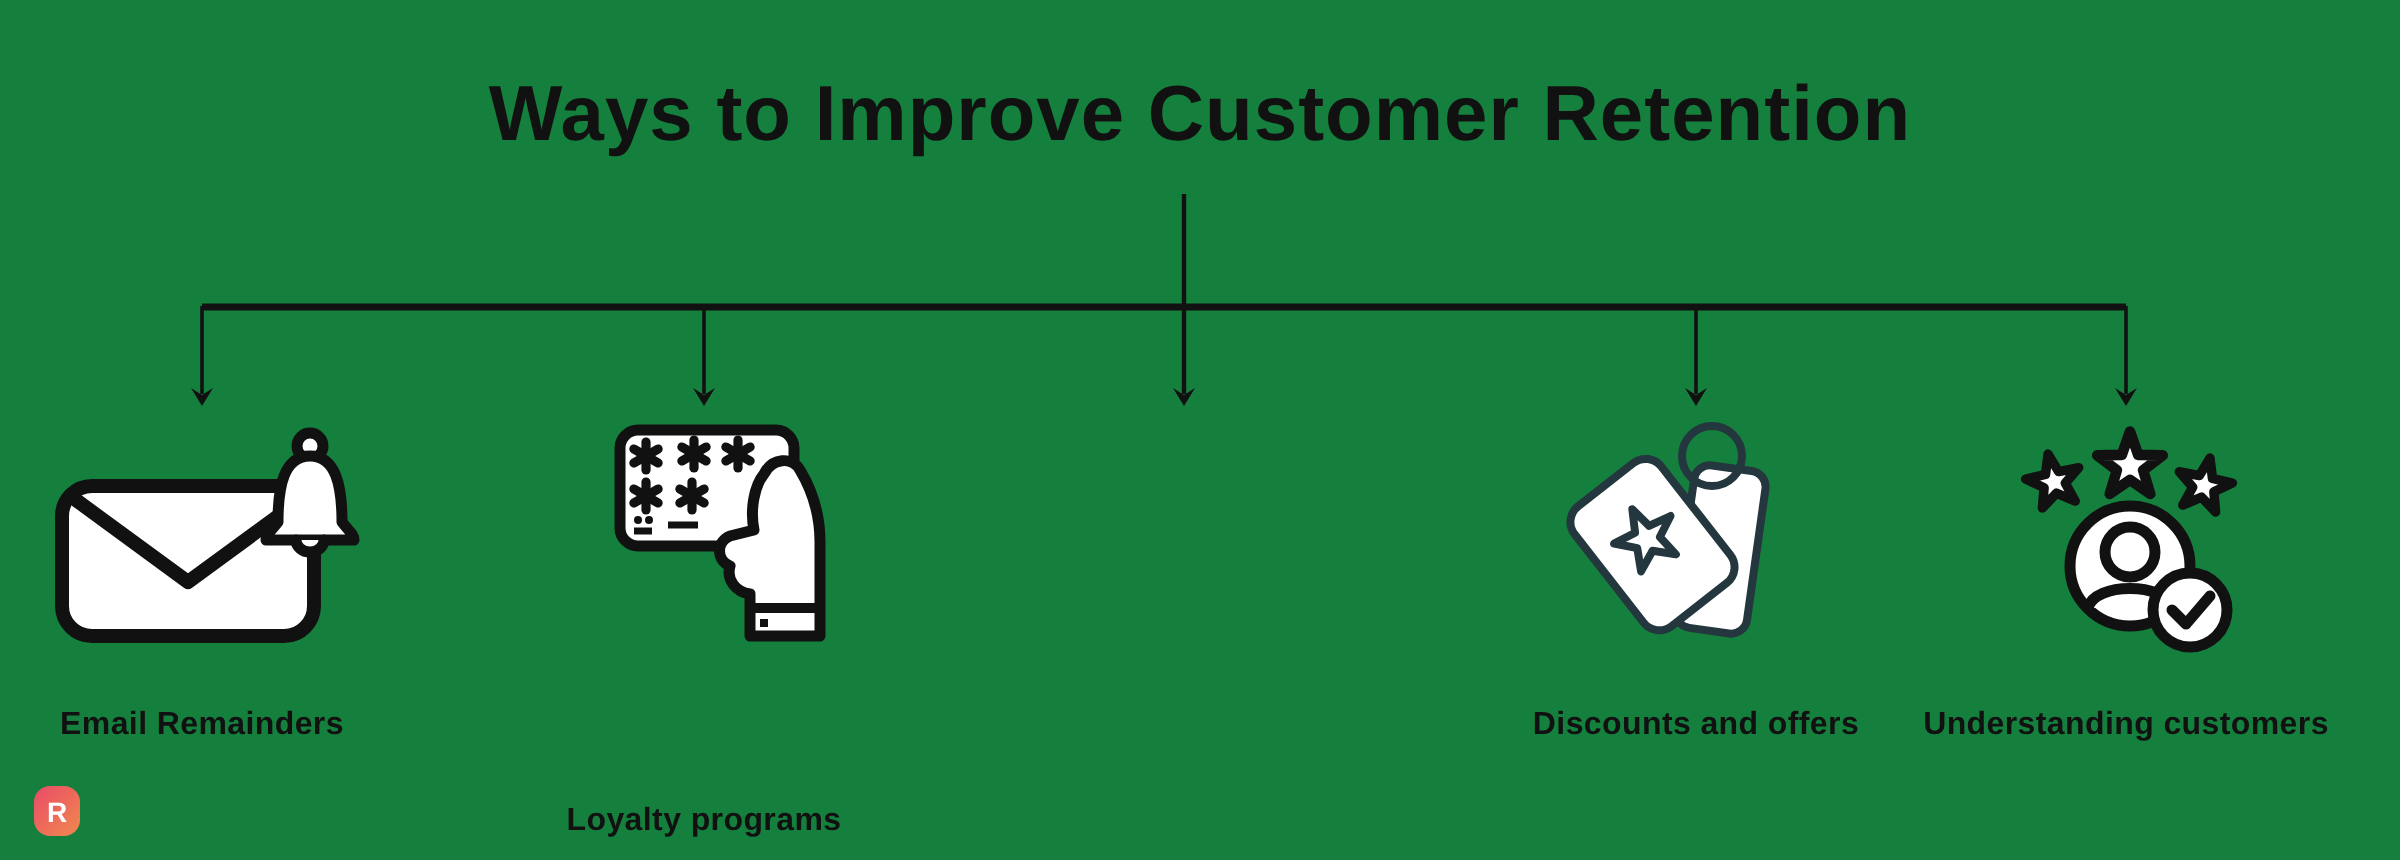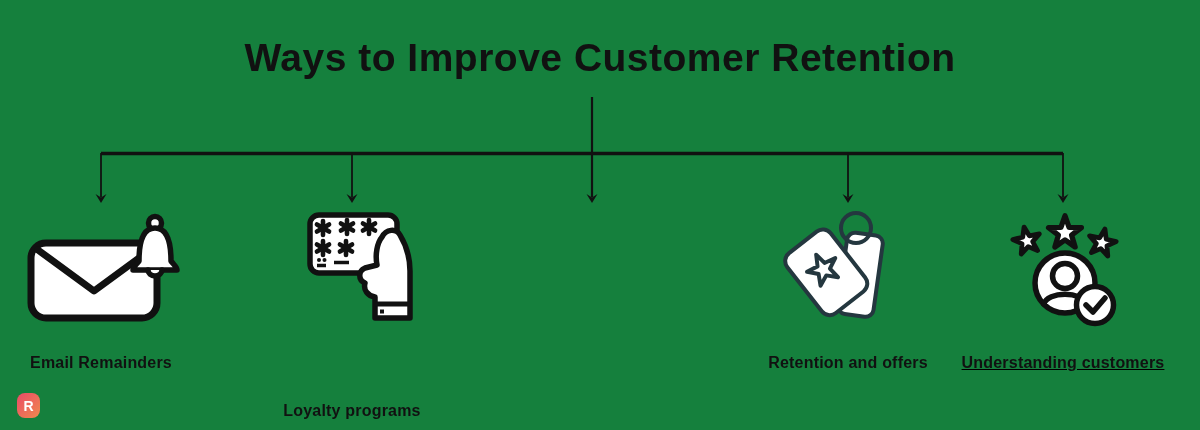--- a/index.html
+++ b/index.html
@@ -124,24 +124,24 @@
         <circle class="tn" cx="76" cy="18" r="15" stroke-width="4"></circle>
 
         <g transform="translate(36,50) rotate(-38)">
           <rect class="t" x="-27" y="-22" width="55" height="76" rx="10" stroke-width="4"></rect>
           <g transform="translate(0,12) rotate(12) scale(1.1)">
             <polygon class="t" stroke-width="3.6" points="0,-15 3.53,-4.85 14.27,-4.64 5.71,1.85 8.82,12.14 0,6 -8.82,12.14 -5.71,1.85 -14.27,-4.64 -3.53,-4.85"></polygon>
           </g>
         </g>
       </svg>
     </div>
-    <div class="branch-label">Retention and offers</div>
+    <div class="branch-label">Discounts and offers</div>
   </div>
 
-  <div class="branch" style="left:1063px; transform:translateX(-50%);text-decoration:underline;">
+  <div class="branch" style="left:1063px; transform:translateX(-50%);">
     <div class="icon-box">
       <svg width="130" height="122" viewBox="0 0 130 122">
 
         <g transform="translate(29,34) rotate(-12) scale(0.95)">
           <polygon class="s" stroke-width="5" points="0,-15 3.53,-4.85 14.27,-4.64 5.71,1.85 8.82,12.14 0,6 -8.82,12.14 -5.71,1.85 -14.27,-4.64 -3.53,-4.85"></polygon>
         </g>
         <g transform="translate(67,26) scale(1.15)">
           <polygon class="s" stroke-width="4.6" points="0,-15 3.53,-4.85 14.27,-4.64 5.71,1.85 8.82,12.14 0,6 -8.82,12.14 -5.71,1.85 -14.27,-4.64 -3.53,-4.85"></polygon>
         </g>
         <g transform="translate(104,36) rotate(12) scale(0.95)">

